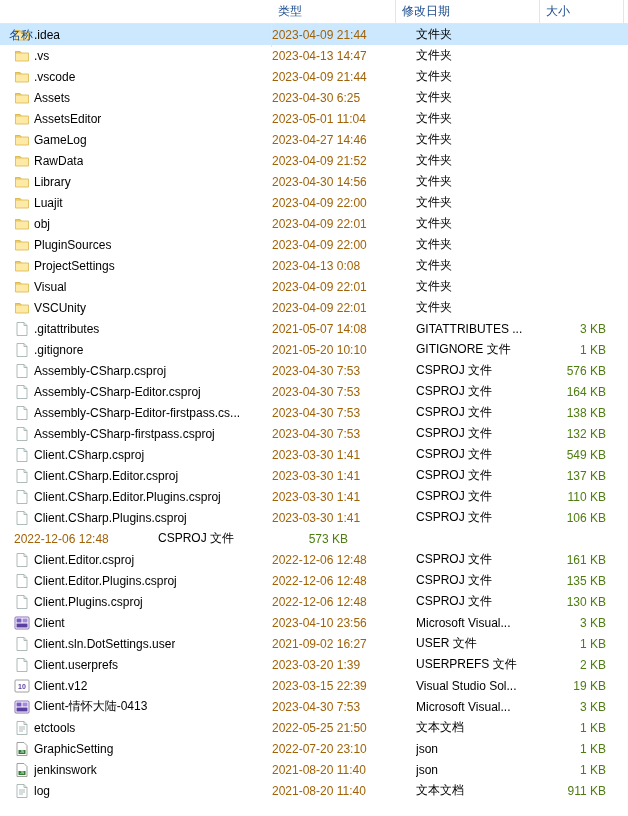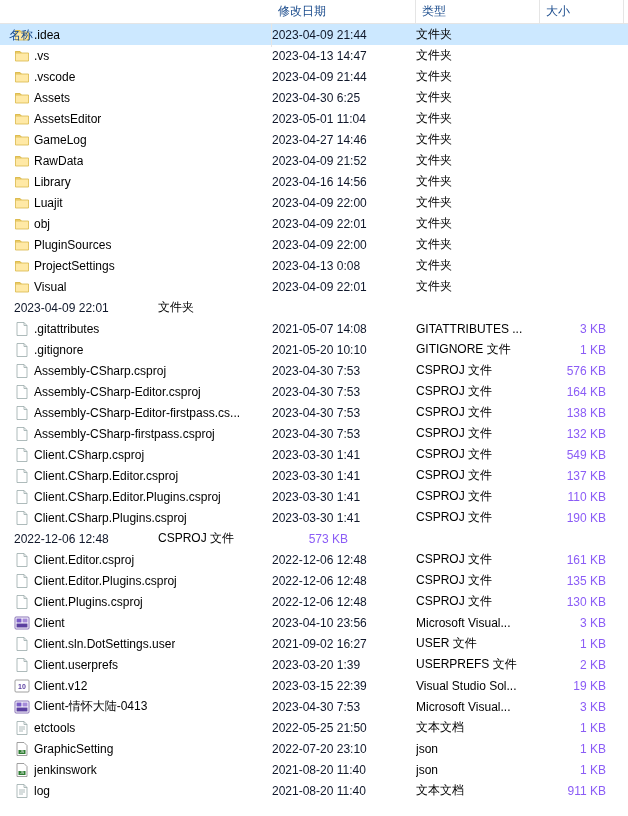--- a/index.html
+++ b/index.html
@@ -41,23 +41,23 @@
   .row.selected { background: #cce8ff; }
   .cell {
     display: flex;
     align-items: center;
     overflow: hidden;
     white-space: nowrap;
     text-overflow: ellipsis;
     padding-right: 6px;
   }
   .cell-name { width: 258px; }
-  .cell-date { width: 144px; color: #0f172a; }
+  .cell-date { width: 144px; color: #a16207; }
   .cell-type { width: 124px; color: #000000; overflow: hidden; text-overflow: ellipsis; }
-  .cell-size { width: 72px; color: #8b5cf6; text-align: right; justify-content: flex-end; }
+  .cell-size { width: 72px; color: #4d7c0f; text-align: right; justify-content: flex-end; }
   .icon {
     width: 16px;
     height: 16px;
     margin-right: 4px;
     flex-shrink: 0;
     display: inline-flex;
     align-items: center;
     justify-content: center;
   }
   .name-text {
@@ -67,25 +67,25 @@
   }
   svg { display: block; }
 </style>
 </head>
 <body>
 
 <div class="header">
   <div class="header-cell col-name">
     <span>名称</span>
   </div>
+  <div class="header-cell col-type">
+    <span>类型</span>
+  </div>
   <div class="header-cell col-date">
     <span>修改日期</span>
-  </div>
-  <div class="header-cell col-type">
-    <span>类型</span>
   </div>
   <div class="header-cell col-size">
     <span>大小</span>
   </div>
 </div>
 
 <div class="rows" id="rows">
     <div class="row selected">
       <div class="cell cell-name">
         <span class="icon">
@@ -187,21 +187,21 @@
     <div class="row">
       <div class="cell cell-name">
         <span class="icon">
           <svg width="16" height="16" viewBox="0 0 16 16">
             <path d="M1.5 3.5 L6 3.5 L7.2 5 L14.5 5 L14.5 13 L1.5 13 Z" fill="#ffe9a6" stroke="#d9b84a" stroke-width="0.8"></path>
             <path d="M1.5 3.5 L6 3.5 L7.2 5 L1.5 5 Z" fill="#f7d877" stroke="#d9b84a" stroke-width="0.8"></path>
           </svg>
         </span>
         <span class="name-text">Library</span>
       </div>
-      <div class="cell cell-date">2023-04-16 14:56</div>
+      <div class="cell cell-date">2023-04-30 14:56</div>
       <div class="cell cell-type">文件夹</div>
       <div class="cell cell-size"></div>
     </div>
     <div class="row">
       <div class="cell cell-name">
         <span class="icon">
           <svg width="16" height="16" viewBox="0 0 16 16">
             <path d="M1.5 3.5 L6 3.5 L7.2 5 L14.5 5 L14.5 13 L1.5 13 Z" fill="#ffe9a6" stroke="#d9b84a" stroke-width="0.8"></path>
             <path d="M1.5 3.5 L6 3.5 L7.2 5 L1.5 5 Z" fill="#f7d877" stroke="#d9b84a" stroke-width="0.8"></path>
           </svg>
@@ -262,20 +262,29 @@
             <path d="M1.5 3.5 L6 3.5 L7.2 5 L1.5 5 Z" fill="#f7d877" stroke="#d9b84a" stroke-width="0.8"></path>
           </svg>
         </span>
         <span class="name-text">Visual</span>
       </div>
       <div class="cell cell-date">2023-04-09 22:01</div>
       <div class="cell cell-type">文件夹</div>
       <div class="cell cell-size"></div>
     </div>
     <div class="row">
+      <div class="cell cell-name">
+        <span class="icon">
+          <svg width="16" height="16" viewBox="0 0 16 16">
+            <path d="M1.5 3.5 L6 3.5 L7.2 5 L14.5 5 L14.5 13 L1.5 13 Z" fill="#ffe9a6" stroke="#d9b84a" stroke-width="0.8"></path>
+            <path d="M1.5 3.5 L6 3.5 L7.2 5 L1.5 5 Z" fill="#f7d877" stroke="#d9b84a" stroke-width="0.8"></path>
+          </svg>
+        </span>
+        <span class="name-text">VSCUnity</span>
+      </div>
       <div class="cell cell-date">2023-04-09 22:01</div>
       <div class="cell cell-type">文件夹</div>
       <div class="cell cell-size"></div>
     </div>
     <div class="row">
       <div class="cell cell-name">
         <span class="icon">
           <svg width="16" height="16" viewBox="0 0 16 16">
             <path d="M3 1.5 L10 1.5 L13 4.5 L13 14.5 L3 14.5 Z" fill="#fff" stroke="#9aa" stroke-width="0.8"></path>
             <path d="M10 1.5 L10 4.5 L13 4.5" fill="none" stroke="#9aa" stroke-width="0.8"></path>
@@ -404,21 +413,21 @@
         <span class="icon">
           <svg width="16" height="16" viewBox="0 0 16 16">
             <path d="M3 1.5 L10 1.5 L13 4.5 L13 14.5 L3 14.5 Z" fill="#fff" stroke="#9aa" stroke-width="0.8"></path>
             <path d="M10 1.5 L10 4.5 L13 4.5" fill="none" stroke="#9aa" stroke-width="0.8"></path>
           </svg>
         </span>
         <span class="name-text">Client.CSharp.Plugins.csproj</span>
       </div>
       <div class="cell cell-date">2023-03-30 1:41</div>
       <div class="cell cell-type">CSPROJ 文件</div>
-      <div class="cell cell-size">190 KB</div>
+      <div class="cell cell-size">106 KB</div>
     </div>
     <div class="row">
       <div class="cell cell-date">2022-12-06 12:48</div>
       <div class="cell cell-type">CSPROJ 文件</div>
       <div class="cell cell-size">573 KB</div>
     </div>
     <div class="row">
       <div class="cell cell-name">
         <span class="icon">
           <svg width="16" height="16" viewBox="0 0 16 16">

